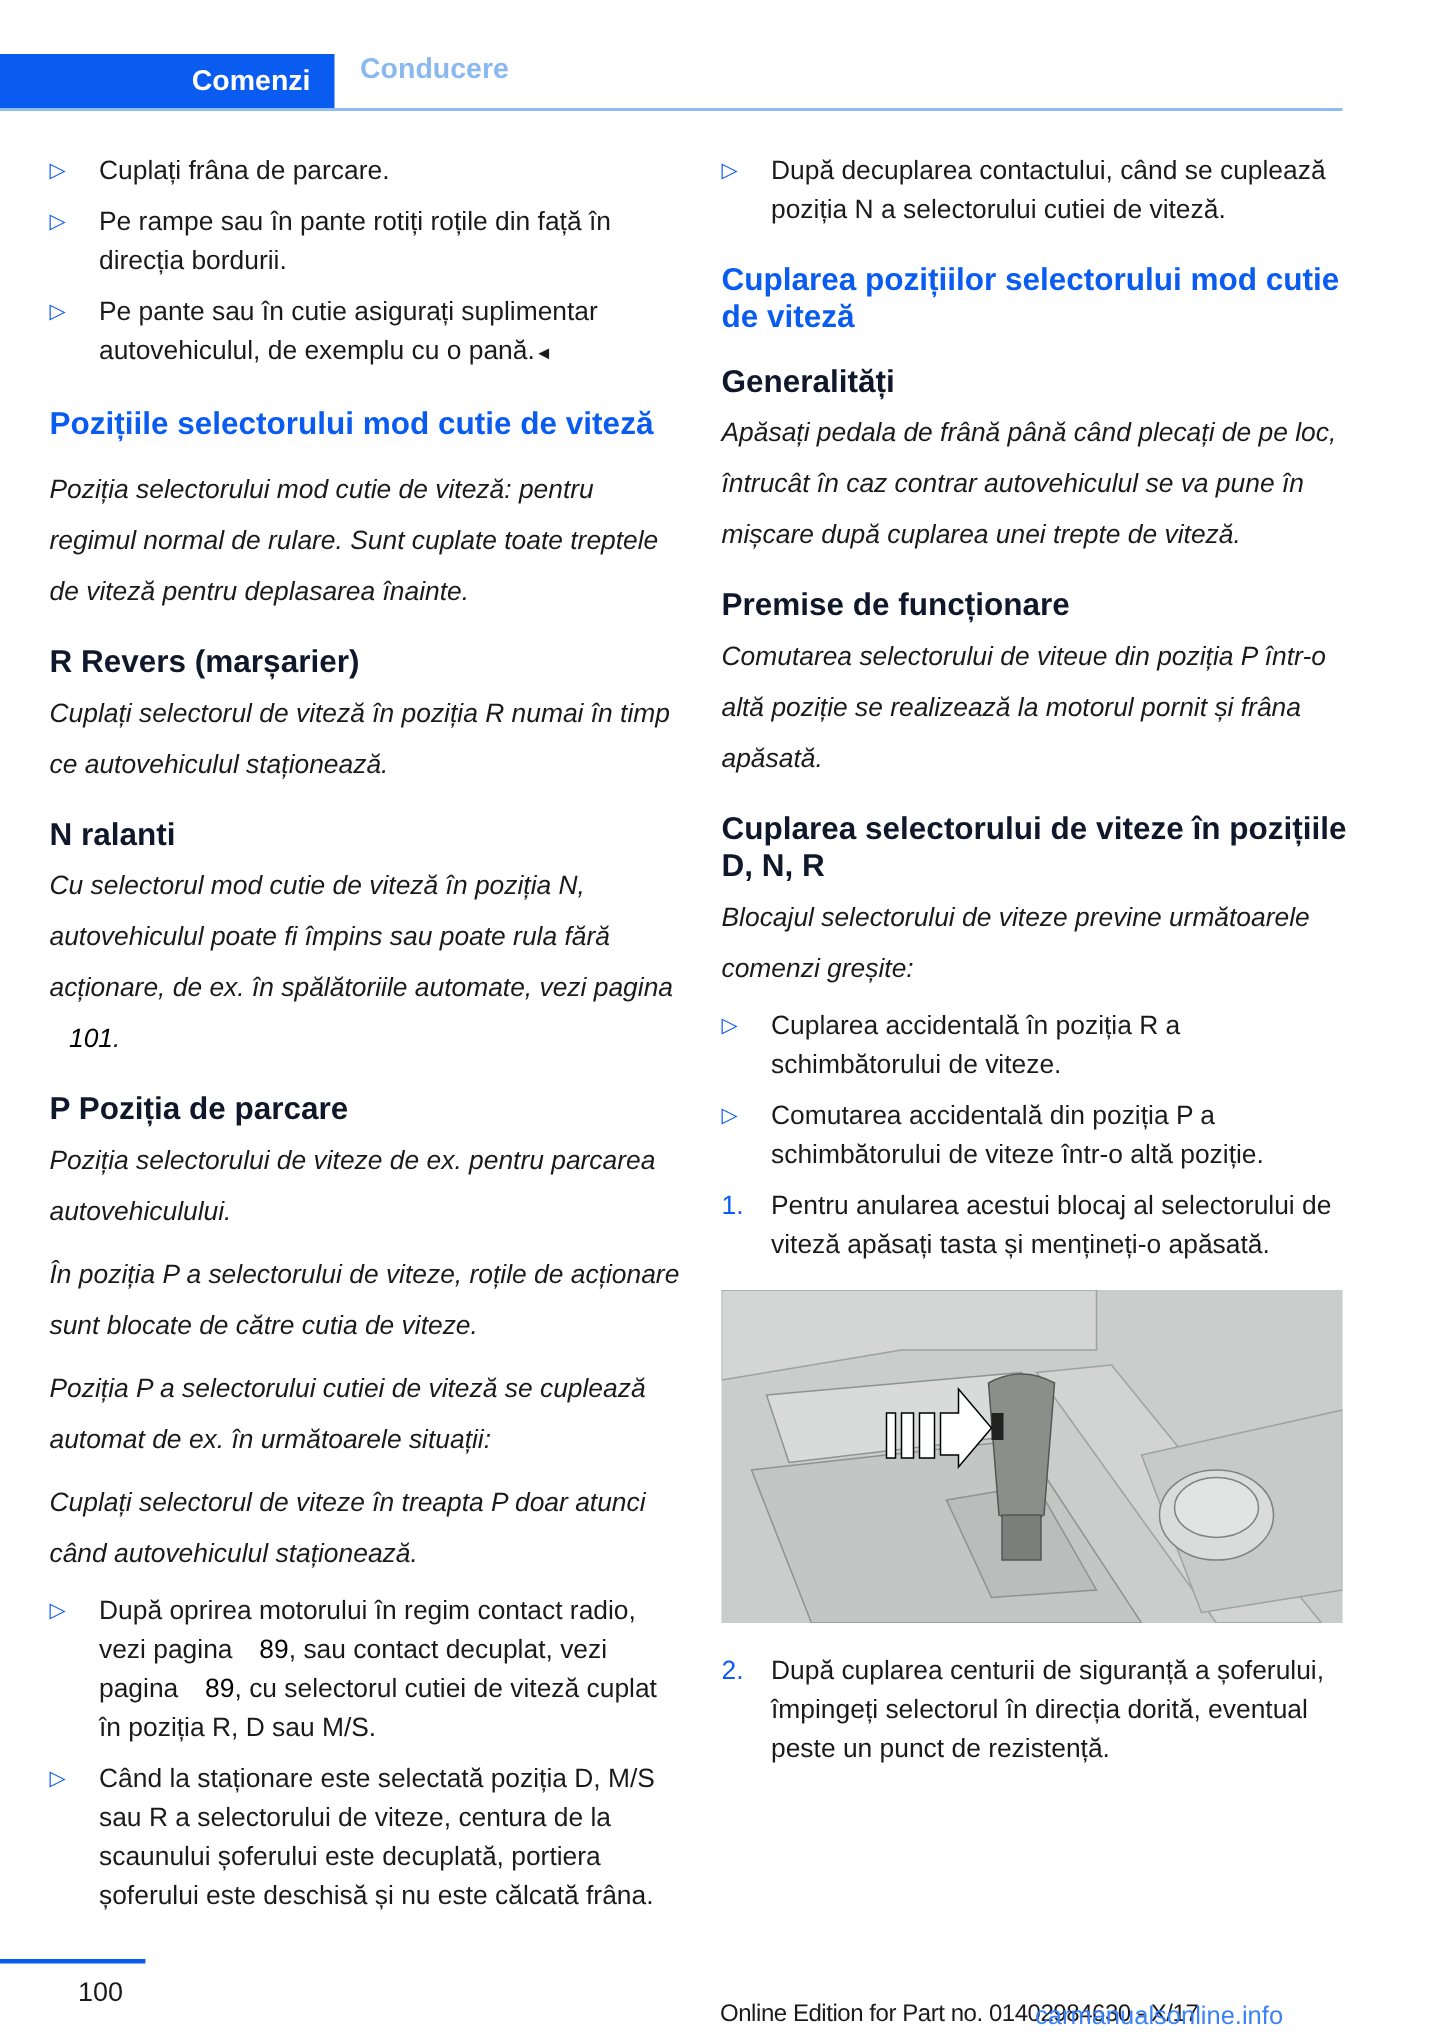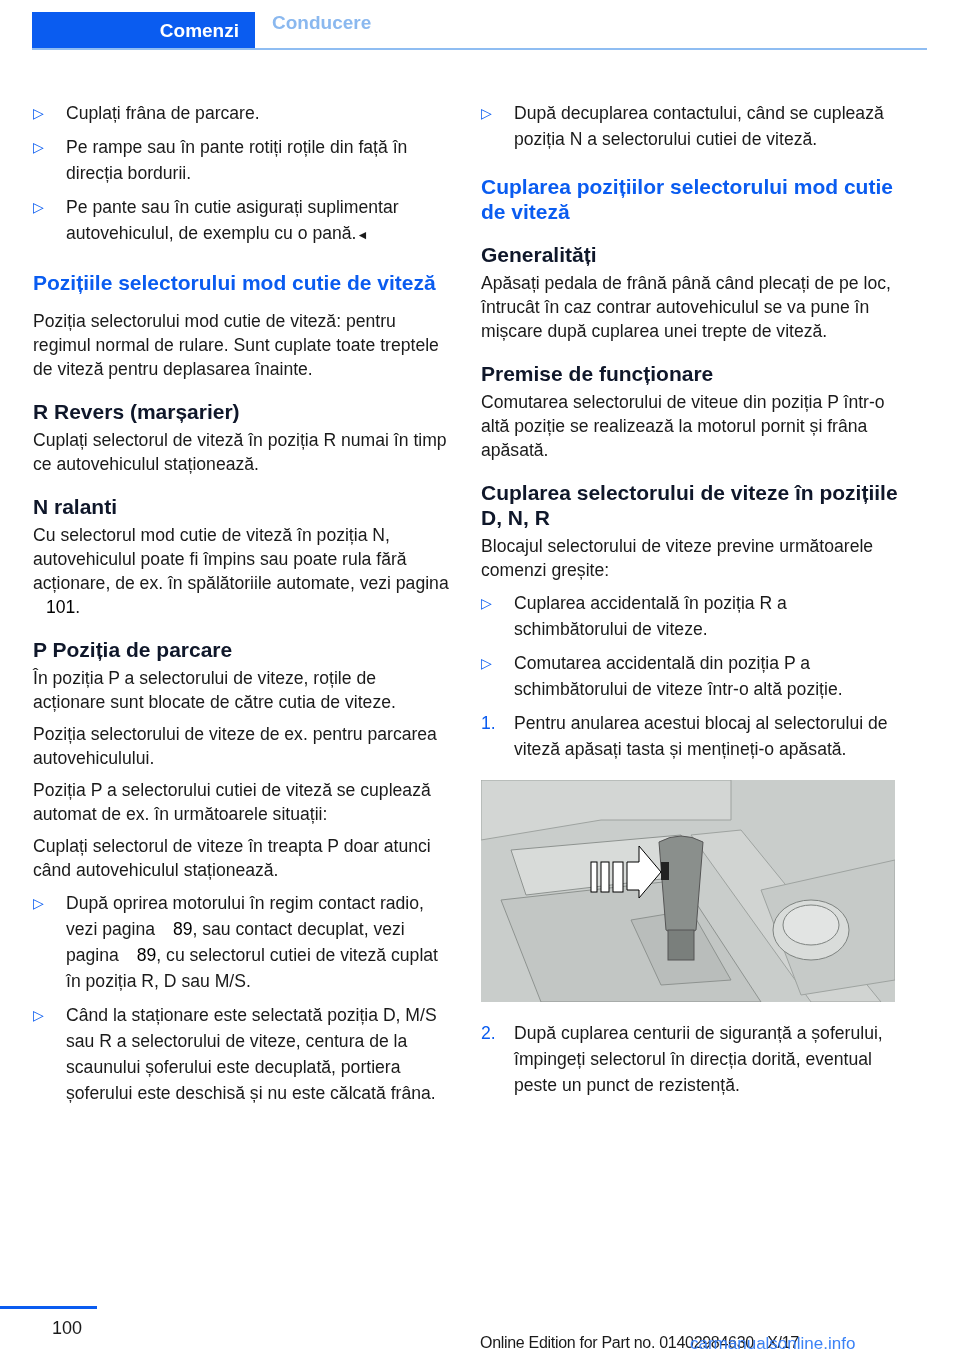--- a/index.html
+++ b/index.html
@@ -2,37 +2,37 @@
 <html><head>
 <meta charset="utf-8">
 <style>
   html, body { margin: 0; padding: 0; background: #ffffff; }
   body {
     width: 960px; height: 1362px; position: relative; overflow: hidden;
     font-family: "Liberation Sans", "DejaVu Sans", sans-serif;
     color: #1a1a1a;
   }
   
-  .tabbar { position: absolute; left: 0; top: 12px; width: 895px; height: 38px; margin-left: 32px; }
+  .tabbar { position: absolute; left: 0; top: 36px; width: 895px; height: 38px; }
   .tabbar .rule { position: absolute; left: 0; right: 0; top: 36px; height: 2px; background: #8fbdf2; }
   .tab-active {
     position: absolute; left: 0; top: 0; width: 223px; height: 38px;
     background: #0a5cf0; color: #fff; font-weight: bold; font-size: 19px;
     display: flex; align-items: center; justify-content: flex-end; padding-right: 16px; box-sizing: border-box;
   }
   .tab-inactive {
     position: absolute; left: 240px; top: 0; height: 38px;
     color: #8ab8ef; font-weight: bold; font-size: 19px;
     display: flex; align-items: flex-start;
   }
   
   .col { position: absolute; top: 100px; width: 420px; }
   .col-left { left: 33px; }
   .col-right { left: 481px; width: 422px; }
-  .p { font-size: 17.6px; line-height: 24px; margin: 0 0 8px 0; }
+  .p { font-size: 17.6px; line-height: 34px; margin: 0 0 8px 0; font-style: italic; }
   .li { position: relative; padding-left: 33px; font-size: 17.6px; line-height: 26px; margin: 0 0 8px 0; }
   .li .mark { position: absolute; left: 0; top: 0; color: #0a5cf0; font-size: 14px; }
   .li .num { position: absolute; left: 0; top: 0; color: #0a5cf0; font-size: 17.6px; }
   .h1 { color: #0a5cf0; font-weight: bold; font-size: 21px; line-height: 25px; margin: 22px 0 14px 0; }
   .h2 { color: #0f172a; font-weight: bold; font-size: 21px; line-height: 25px; margin: 18px 0 4px 0; }
   .link { color: #000000; margin-left: 13px; }
   .endmark { font-size: 12px; }
   .figure { width: 414px; height: 222px; margin: 18px 0 18px 0; background: #c8ccca; position: relative; overflow: hidden; }
   
   .footer-rule { position: absolute; left: 0; top: 1306px; width: 97px; height: 3px; background: #0a5cf0; }
@@ -62,22 +62,22 @@
 
   <p class="p">Poziția selectorului mod cutie de viteză: pentru regimul normal de rulare. Sunt cuplate toate treptele de viteză pentru deplasarea înainte.</p>
 
   <div class="h2">R Revers (marșarier)</div>
   <p class="p">Cuplați selectorul de viteză în poziția R numai în timp ce autovehiculul staționează.</p>
 
   <div class="h2">N ralanti</div>
   <p class="p"><span>Cu selectorul mod cutie de viteză în poziția N, autovehiculul poate fi împins sau poate rula fără acționare, de ex. în spălătoriile automate, vezi pagina </span><span class="link">101</span>.</p>
 
   <div class="h2">P Poziția de parcare</div>
+  <p class="p">Poziția selectorului de viteze de ex. pentru parcarea autovehiculului.</p>
   <p class="p">În poziția P a selectorului de viteze, roțile de acționare sunt blocate de către cutia de viteze.</p>
-  <p class="p">Poziția selectorului de viteze de ex. pentru parcarea autovehiculului.</p>
   <p class="p">Poziția P a selectorului cutiei de viteză se cuplează automat de ex. în următoarele situații:</p>
   <p class="p">Cuplați selectorul de viteze în treapta P doar atunci când autovehiculul staționează.</p>
 
   <div class="li"><span class="mark">▷</span><span>După oprirea motorului în regim contact radio, vezi pagina </span><span class="link">89</span><span>, sau contact decuplat, vezi pagina </span><span class="link">89</span><span>, cu selectorul cutiei de viteză cuplat în poziția R, D sau M/S.</span></div>
   <div class="li"><span class="mark">▷</span><span>Când la staționare este selectată poziția D, M/S sau R a selectorului de viteze, centura de la scaunului șoferului este decuplată, portiera șoferului este deschisă și nu este călcată frâna.</span></div>
 </div>
 
 <div class="col col-right">
   <div class="li"><span class="mark">▷</span><span>După decuplarea contactului, când se cuplează poziția N a selectorului cutiei de viteză.</span></div>
 

